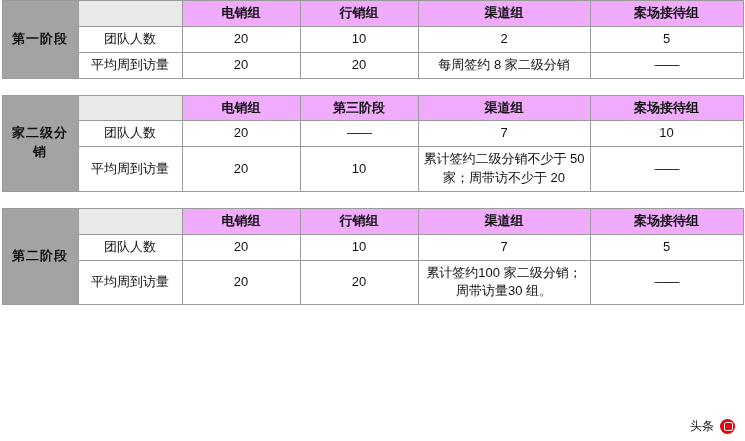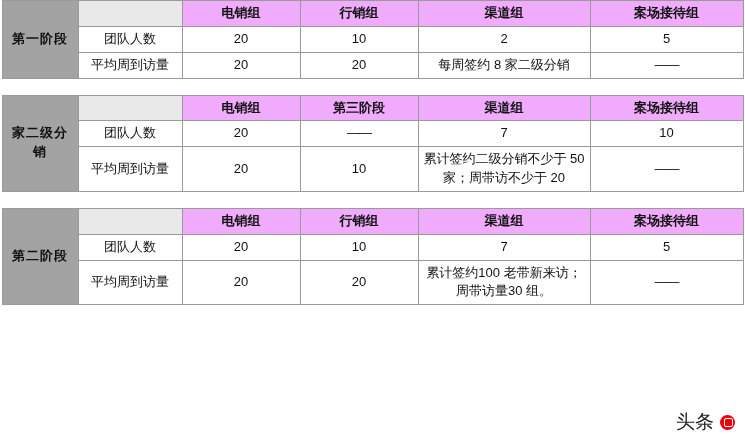--- a/index.html
+++ b/index.html
@@ -85,21 +85,21 @@
     right: 10px;
     bottom: 6px;
     display: flex;
     align-items: center;
     gap: 6px;
     font-size: 13px;
     color: #222222;
   }
   .footer .tt {
     color: #222222;
-    font-size: 19px;
+    font-size: 12px;
   }
   .tt-logo {
     width: 15px;
     height: 15px;
     border-radius: 50%;
     background: #e8000b;
     display: inline-block;
     position: relative;
   }
   .tt-logo::after {
@@ -214,21 +214,21 @@
         <td class="rowlabel">团队人数</td>
         <td>20</td>
         <td>10</td>
         <td>7</td>
         <td>5</td>
       </tr>
       <tr>
         <td class="rowlabel">平均周到访量</td>
         <td>20</td>
         <td>20</td>
-        <td class="cell-multi">累计签约100 老带新来访；周带访量30 组。</td>
+        <td class="cell-multi">累计签约100 家二级分销；周带访量30 组。</td>
         <td class="dash">——</td>
       </tr>
     </tbody>
   </table>
 
   <div class="footer">
     <span class="tt">头条</span>
     <span class="tt-logo"></span>
   </div>
 

